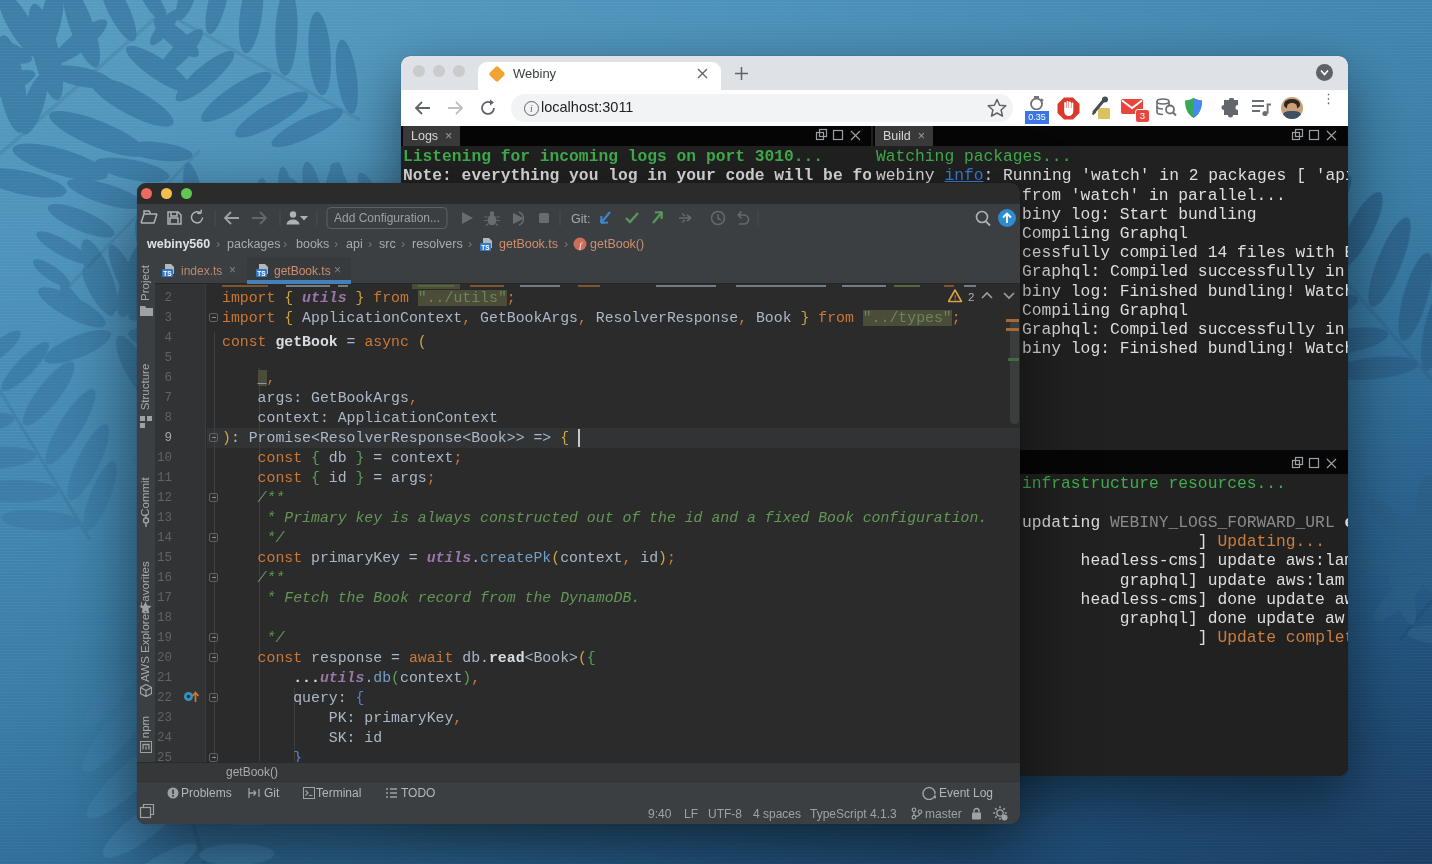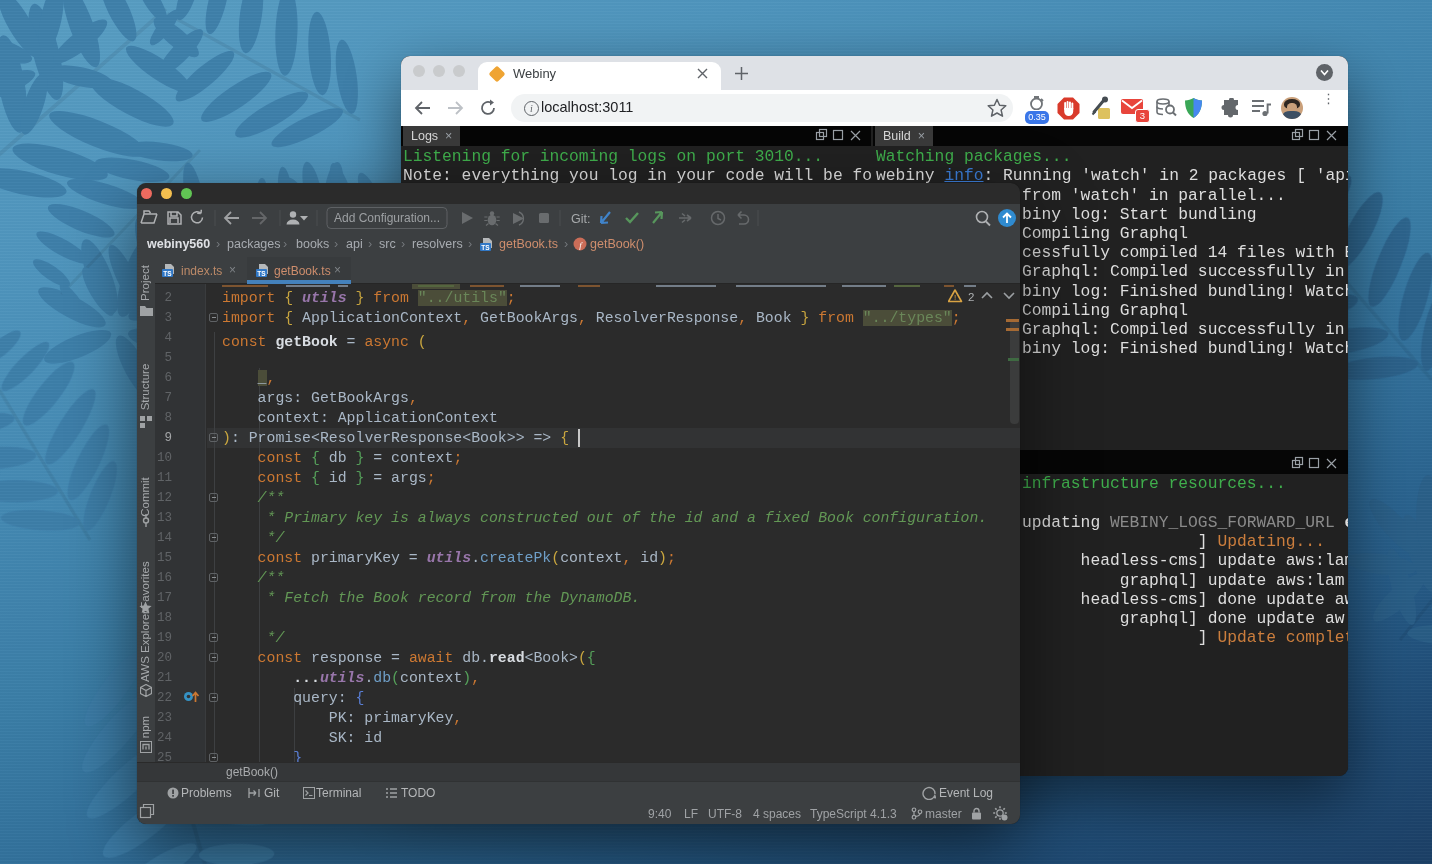--- a/index.html
+++ b/index.html
@@ -162,21 +162,21 @@
     <div class="abs" style="left:123px;top:10.5px;width:15px;height:15px;border:1.5px solid #5f6368;border-radius:50%;color:#5f6368;font-size:10px;text-align:center;line-height:13px;font-family:'Liberation Serif',serif;font-style:italic;">i</div>
     <div class="abs" style="left:140px;top:9px;color:#202124;font-size:14.5px;">localhost:3011</div>
     <svg class="abs" style="left:586px;top:8px;" width="20" height="20" viewBox="0 0 20 20">
         <path d="M10,1.5 L12.6,7.2 L18.8,7.8 L14.1,12 L15.5,18.2 L10,15 L4.5,18.2 L5.9,12 L1.2,7.8 L7.4,7.2 Z" fill="none" stroke="#5f6368" stroke-width="1.5" stroke-linejoin="round"></path>
       </svg>
     
     <svg class="abs" style="left:627px;top:6px;" width="17" height="14" viewBox="0 0 17 14">
         <circle cx="8.5" cy="8" r="5.5" fill="none" stroke="#717579" stroke-width="1.8"></circle>
         <path d="M6,1 L11,1 M8.5,0.5 L8.5,3 M13,3 L15,5" stroke="#717579" stroke-width="1.8"></path>
       </svg>
-    <div class="abs" style="left:624px;top:21px;width:24px;height:13px;background:#3a76e8;border-radius:5px;color:#fff;font-size:9px;text-align:center;line-height:13px;">0.35</div>
+    <div class="abs" style="left:624px;top:21px;width:24px;height:13px;background:#3a76e8;border-radius:0;color:#fff;font-size:9px;text-align:center;line-height:13px;">0.35</div>
     <svg class="abs" style="left:656px;top:7px;" width="23" height="23" viewBox="0 0 23 23">
         <path d="M7,0.5 h9 l6.5,6.5 v9 l-6.5,6.5 h-9 l-6.5,-6.5 v-9 Z" fill="#d93a2b"></path>
         <g fill="#fff">
           <rect x="7.2" y="5" width="1.9" height="8" rx="0.9"></rect>
           <rect x="9.6" y="4" width="1.9" height="9" rx="0.9"></rect>
           <rect x="12" y="4.5" width="1.9" height="8.5" rx="0.9"></rect>
           <rect x="14.4" y="5.5" width="1.9" height="7.5" rx="0.9"></rect>
           <path d="M7.2,11 h9 v3.5 a4.5,4.5 0 0 1 -4.5,4.5 a4.5,4.5 0 0 1 -4.5,-4.5 Z"></path>
         </g>
       </svg>
@@ -234,21 +234,21 @@
       </svg>
     <svg class="wc" style="left:888px;" width="58" height="20" viewBox="0 0 58 20">
         <g stroke="#9aa0a6" stroke-width="1.2" fill="none">
           <rect x="3.5" y="6.5" width="7" height="7"></rect>
           <rect x="6.5" y="3.5" width="7" height="7"></rect>
           <rect x="20.5" y="4.5" width="9" height="9"></rect>
           <path d="M38,5 L47,14 M47,5 L38,14"></path>
         </g>
       </svg>
 
-    <div class="abs" style="left:0;top:20px;width:470px;height:45px;overflow:hidden;">
+    <div class="abs" style="left:0;top:20px;width:470px;height:45px;overflow:hidden;font-weight:bold;">
       <div class="tline tgreen" style="left:2px;top:1px;">Listening for incoming logs on port 3010...</div>
       <div class="tline" style="left:2px;top:20px;">Note: everything you log in your code will be forw</div>
     </div>
 
     <div class="tline tgreen" style="left:475px;top:21px;">Watching packages...</div>
     <div class="tline" style="left:475px;top:40px;">webiny <span class="tblue" style="text-decoration:underline;">info</span>: Running 'watch' in 2 packages [ 'api</div>
     <div class="tline" style="left:621px;top:60px;">from 'watch' in parallel...</div>
     <div class="tline" style="left:621px;top:79px;">biny log: Start bundling</div>
     <div class="tline" style="left:621px;top:98px;">Compiling Graphql</div>
     <div class="tline" style="left:621px;top:117px;">cessfully compiled 14 files with B</div>

